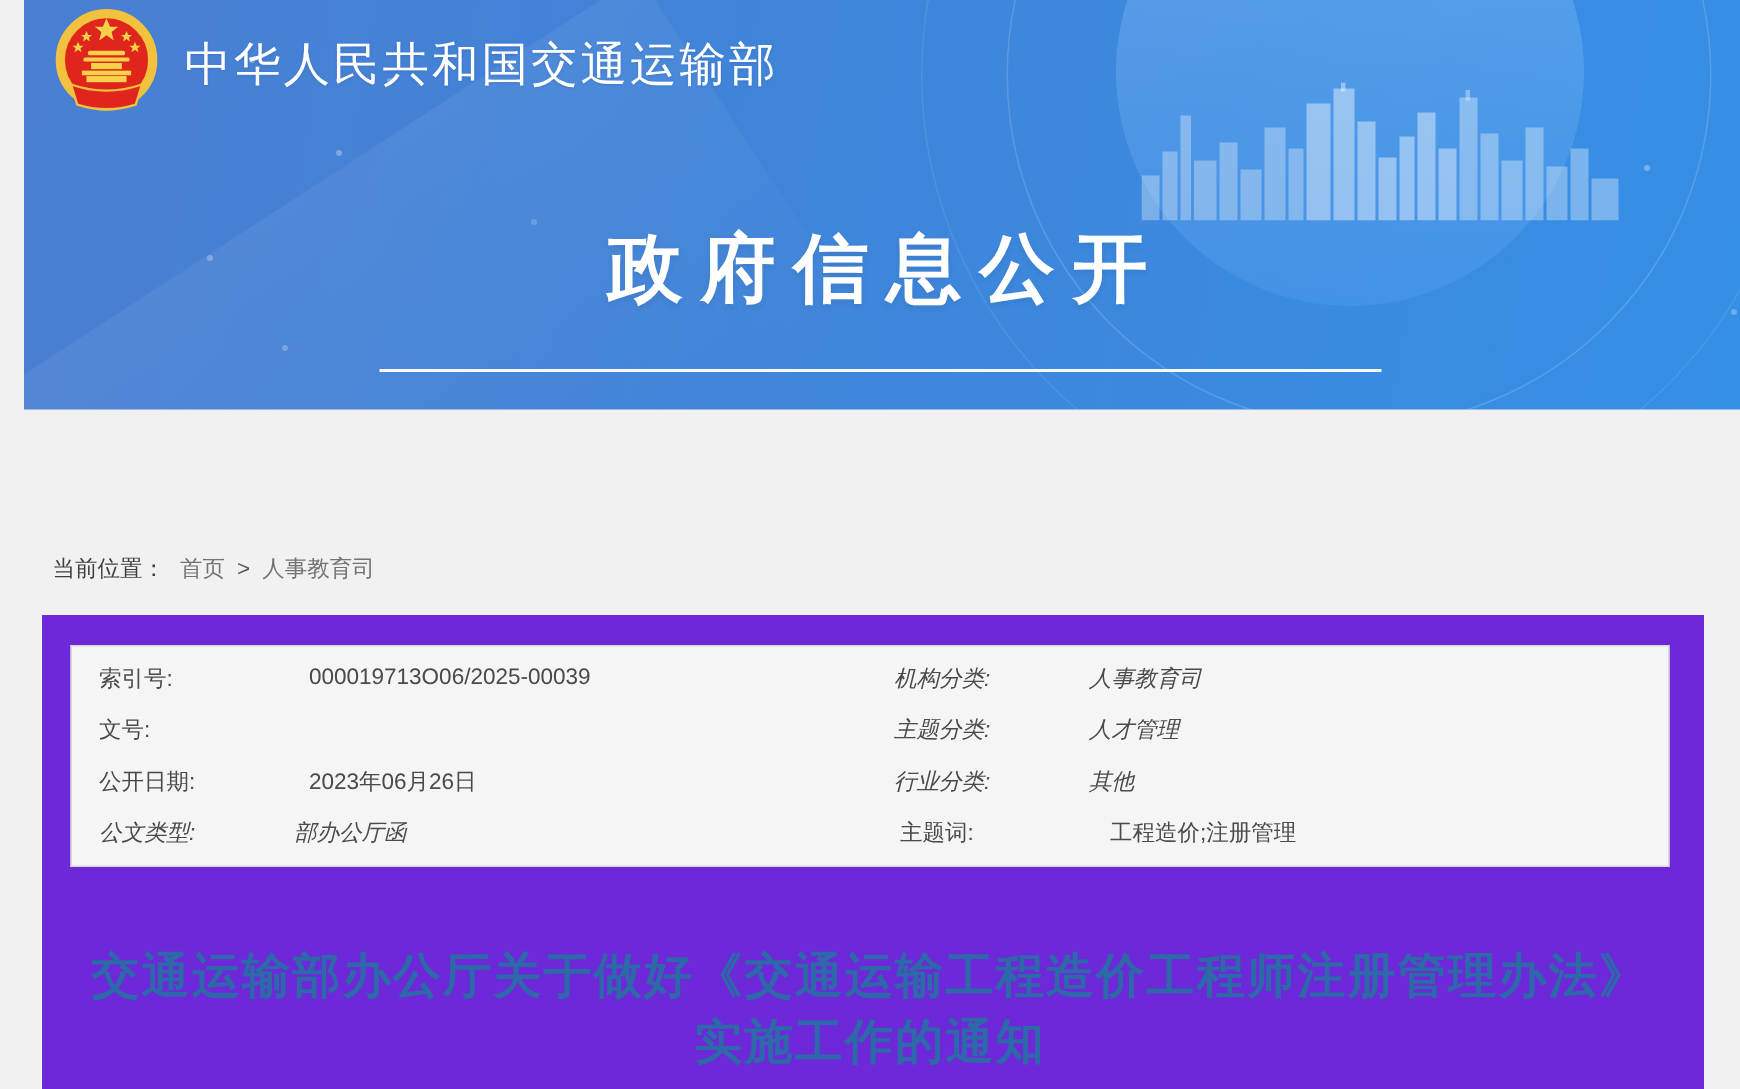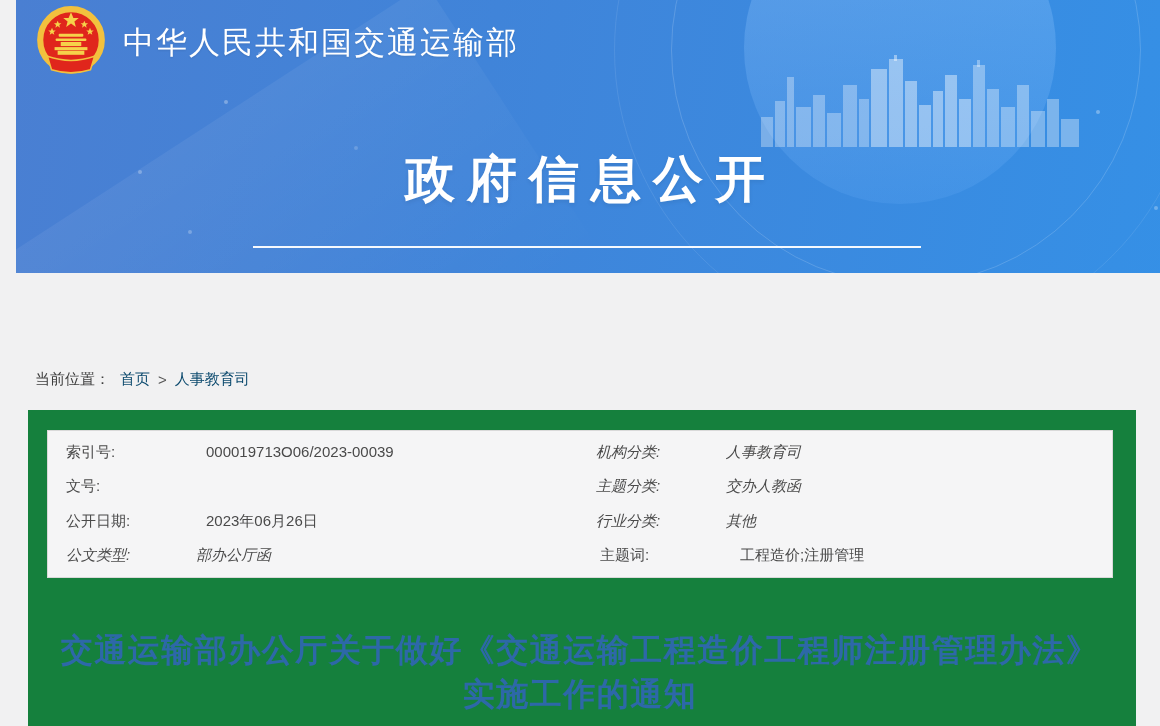--- a/index.html
+++ b/index.html
@@ -76,27 +76,27 @@
     background:rgba(255,255,255,0.95);
   }
 
   
   .breadcrumb {
     position:absolute; left:0; top:348px; width:1160px; height:62px;
     display:flex; align-items:center; padding-left:35px;
     font-size:15px; color:#3e3e3e;
   }
   .breadcrumb .crumb-label { margin-right:10px; }
-  .breadcrumb a { color:#0c4a6e; text-decoration:none; cursor:pointer; }
+  .breadcrumb a { color:#737373; text-decoration:none; cursor:pointer; }
   .breadcrumb .sep { margin:0 8px; color:#555; }
 
   
   .panel {
     position:absolute; left:28px; top:410px; width:1108px; height:316px;
-    background:#15803d;
+    background:#6d28d9;
   }
   .meta-table {
     position:absolute; left:19px; top:20px; width:1066px; height:148px;
     background:#f5f5f6; border:1px solid #d9d9d9;
     display:flex; flex-direction:column; justify-content:space-around;
     padding:4px 0;
   }
   .meta-row { flex:1; display:flex; align-items:center; font-size:15px; color:#4a4a4a; }
   .meta-pair { display:flex; padding-left:18px; }
   .meta-pair.left { width:530px; }
@@ -189,34 +189,34 @@
   <span class="sep">&gt;</span>
   <a>人事教育司</a>
 </div>
 
 <div class="panel">
 
   <div class="meta-table">
     <div class="meta-row">
       <div class="meta-pair left">
         <span class="meta-label">索引号:</span>
-        <span class="meta-value">000019713O06/2023-00039</span>
+        <span class="meta-value">000019713O06/2025-00039</span>
       </div>
       <div class="meta-pair right">
         <span class="meta-label">机构分类:</span>
         <span class="meta-value">人事教育司</span>
       </div>
     </div>
     <div class="meta-row">
       <div class="meta-pair left">
         <span class="meta-label">文号:</span>
       </div>
       <div class="meta-pair right">
         <span class="meta-label">主题分类:</span>
-        <span class="meta-value">交办人教函</span>
+        <span class="meta-value">人才管理</span>
       </div>
     </div>
     <div class="meta-row">
       <div class="meta-pair left">
         <span class="meta-label">公开日期:</span>
         <span class="meta-value">2023年06月26日</span>
       </div>
       <div class="meta-pair right">
         <span class="meta-label">行业分类:</span>
         <span class="meta-value">其他</span>

